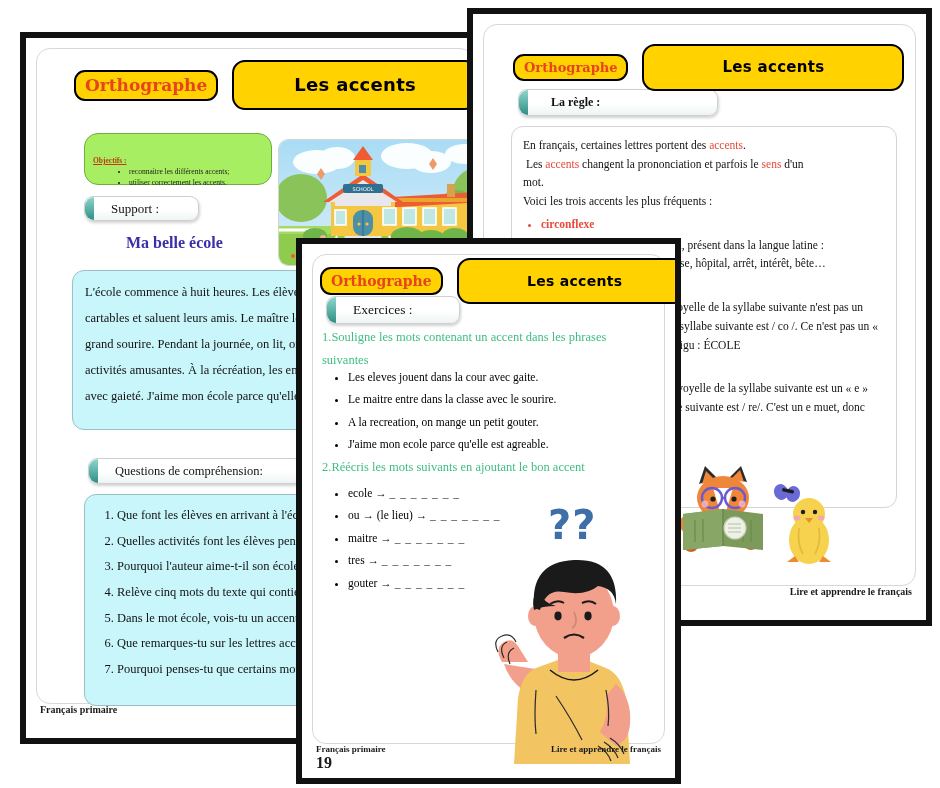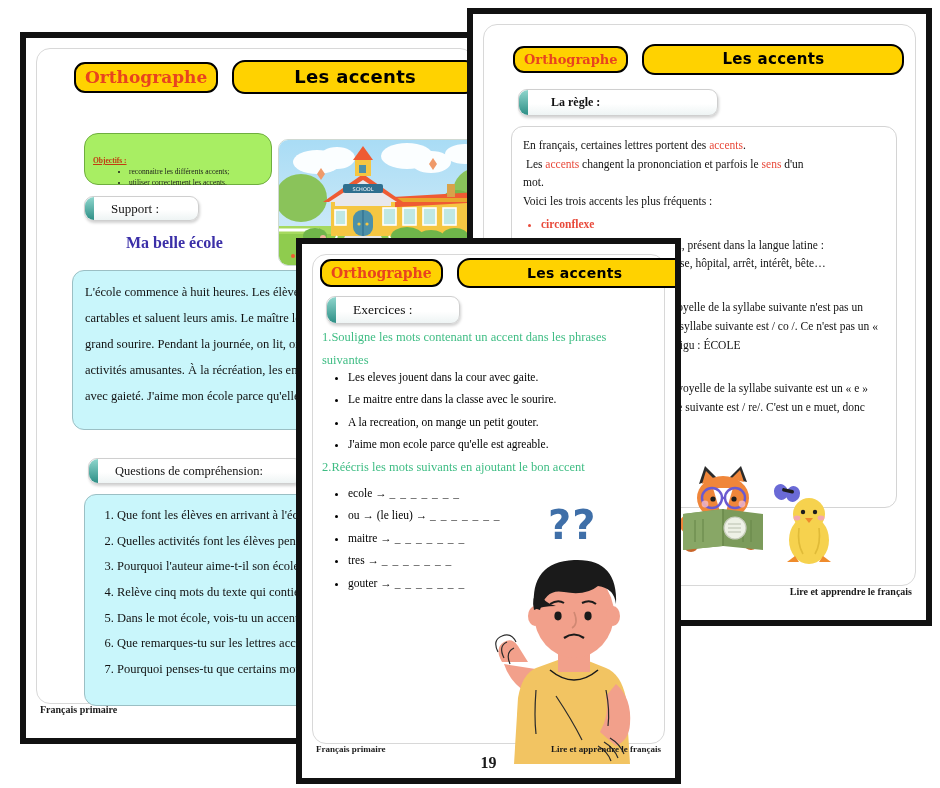--- a/index.html
+++ b/index.html
@@ -31,21 +31,21 @@
   .footer{
     position:absolute;
     left:14px;right:14px;bottom:4px;
     height:30px;
     font-size:10px;
     color:#1a1a1a;
     font-weight:bold;
   }
   .footer .fl{position:absolute;left:0;top:0;}
   .footer .fr{position:absolute;right:0;top:0;}
-  .footer .fc{position:absolute;left:0;right:0;top:10px;text-align:center;font-size:17px;font-weight:bold;}
+  .footer .fc{position:absolute;left:0;right:0;top:10px;font-size:17px;font-weight:bold;}
 
   
   .hdr{position:absolute;display:flex;align-items:center;gap:14px;z-index:6;}
   .pill-sub{
     background:#ffd200;
     border:2.5px solid #000;
     border-radius:11px;
     color:#e8431f;
     font-weight:bold;
     font-family:"DejaVu Serif", serif;
@@ -55,21 +55,21 @@
   }
   .pill-title{
     background:#ffd200;
     border:2.5px solid #000;
     border-radius:13px;
     color:#000;
     font-weight:bold;
     font-family:"DejaVu Sans", sans-serif;
     letter-spacing:.3px;
     text-align:center;
-    padding:6px 10px;
+    padding:14px 10px;
     line-height:1;
     white-space:nowrap;
   }
 
   
   .lbl{
     position:absolute;
     border:1px solid #cfcfcf;
     border-radius:9px;
     background:linear-gradient(180deg,#ffffff 0%,#ffffff 55%,#eef4f4 100%);

